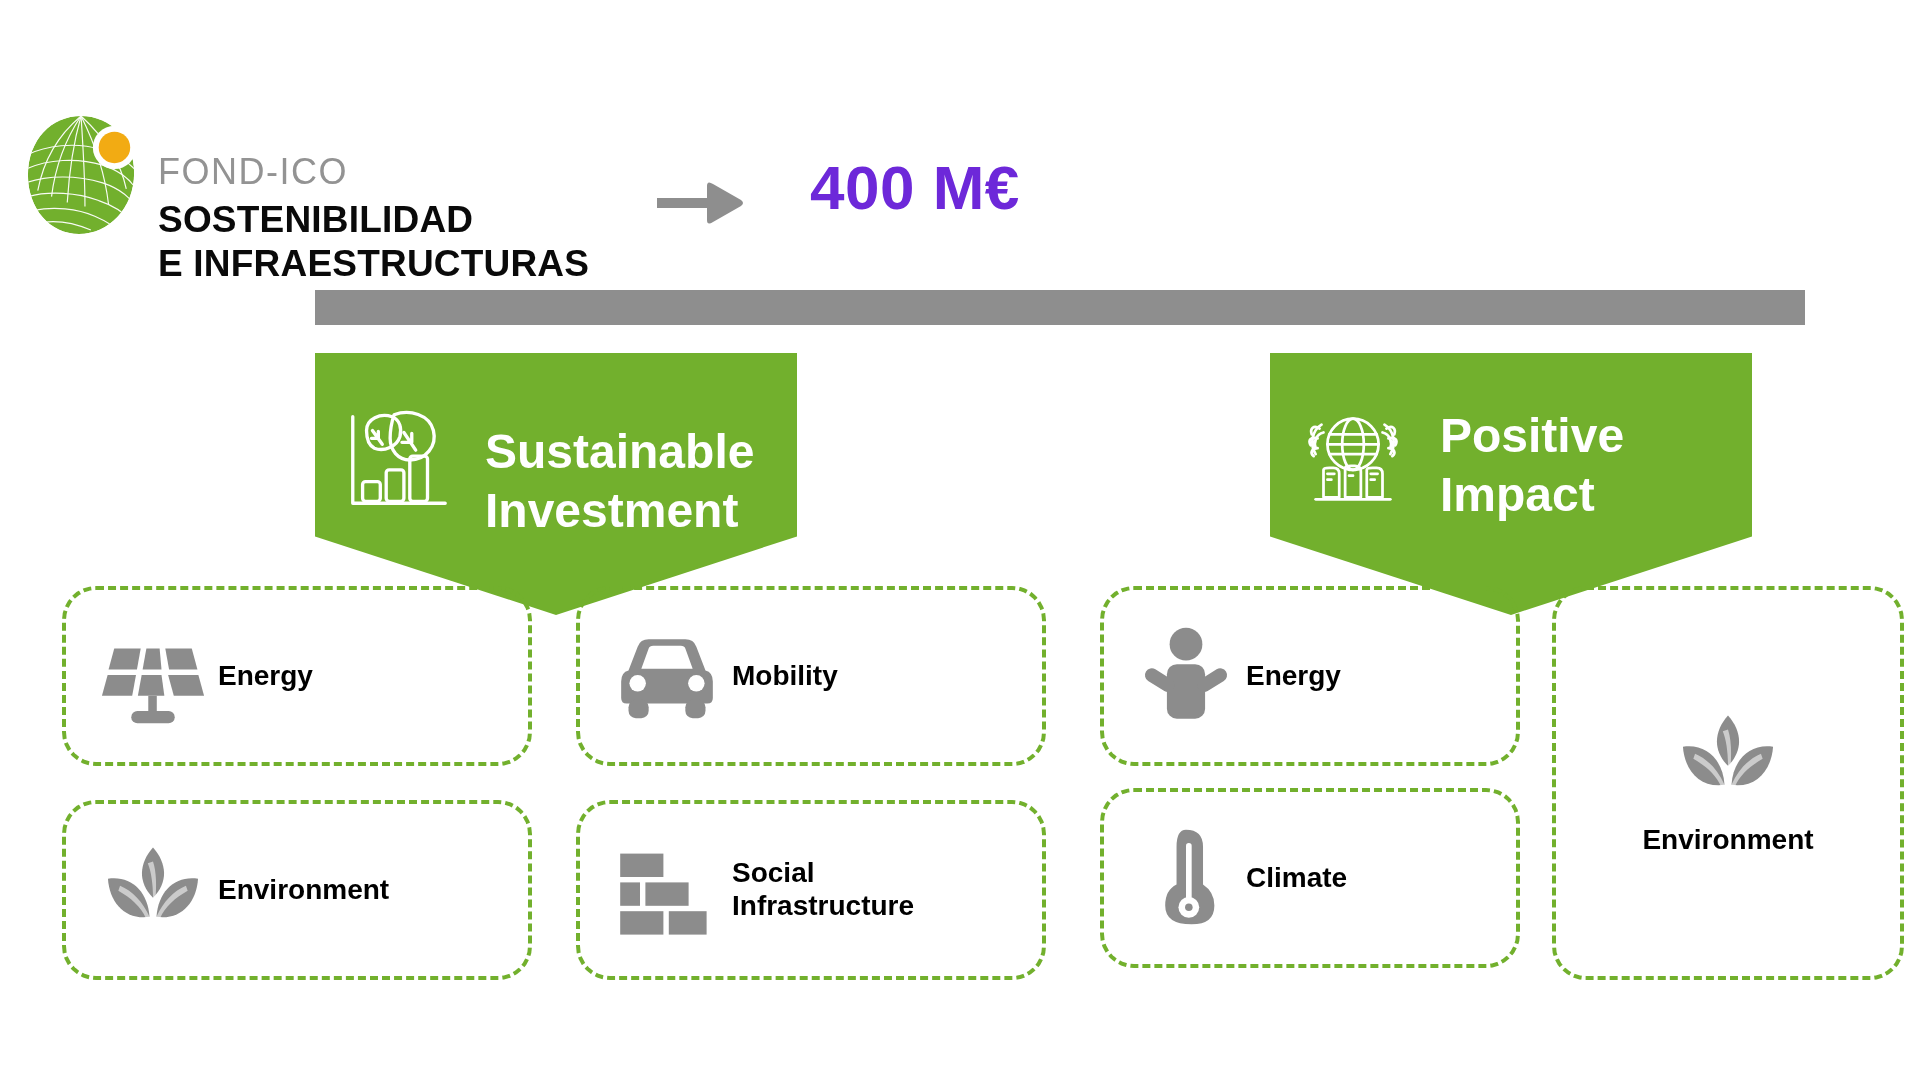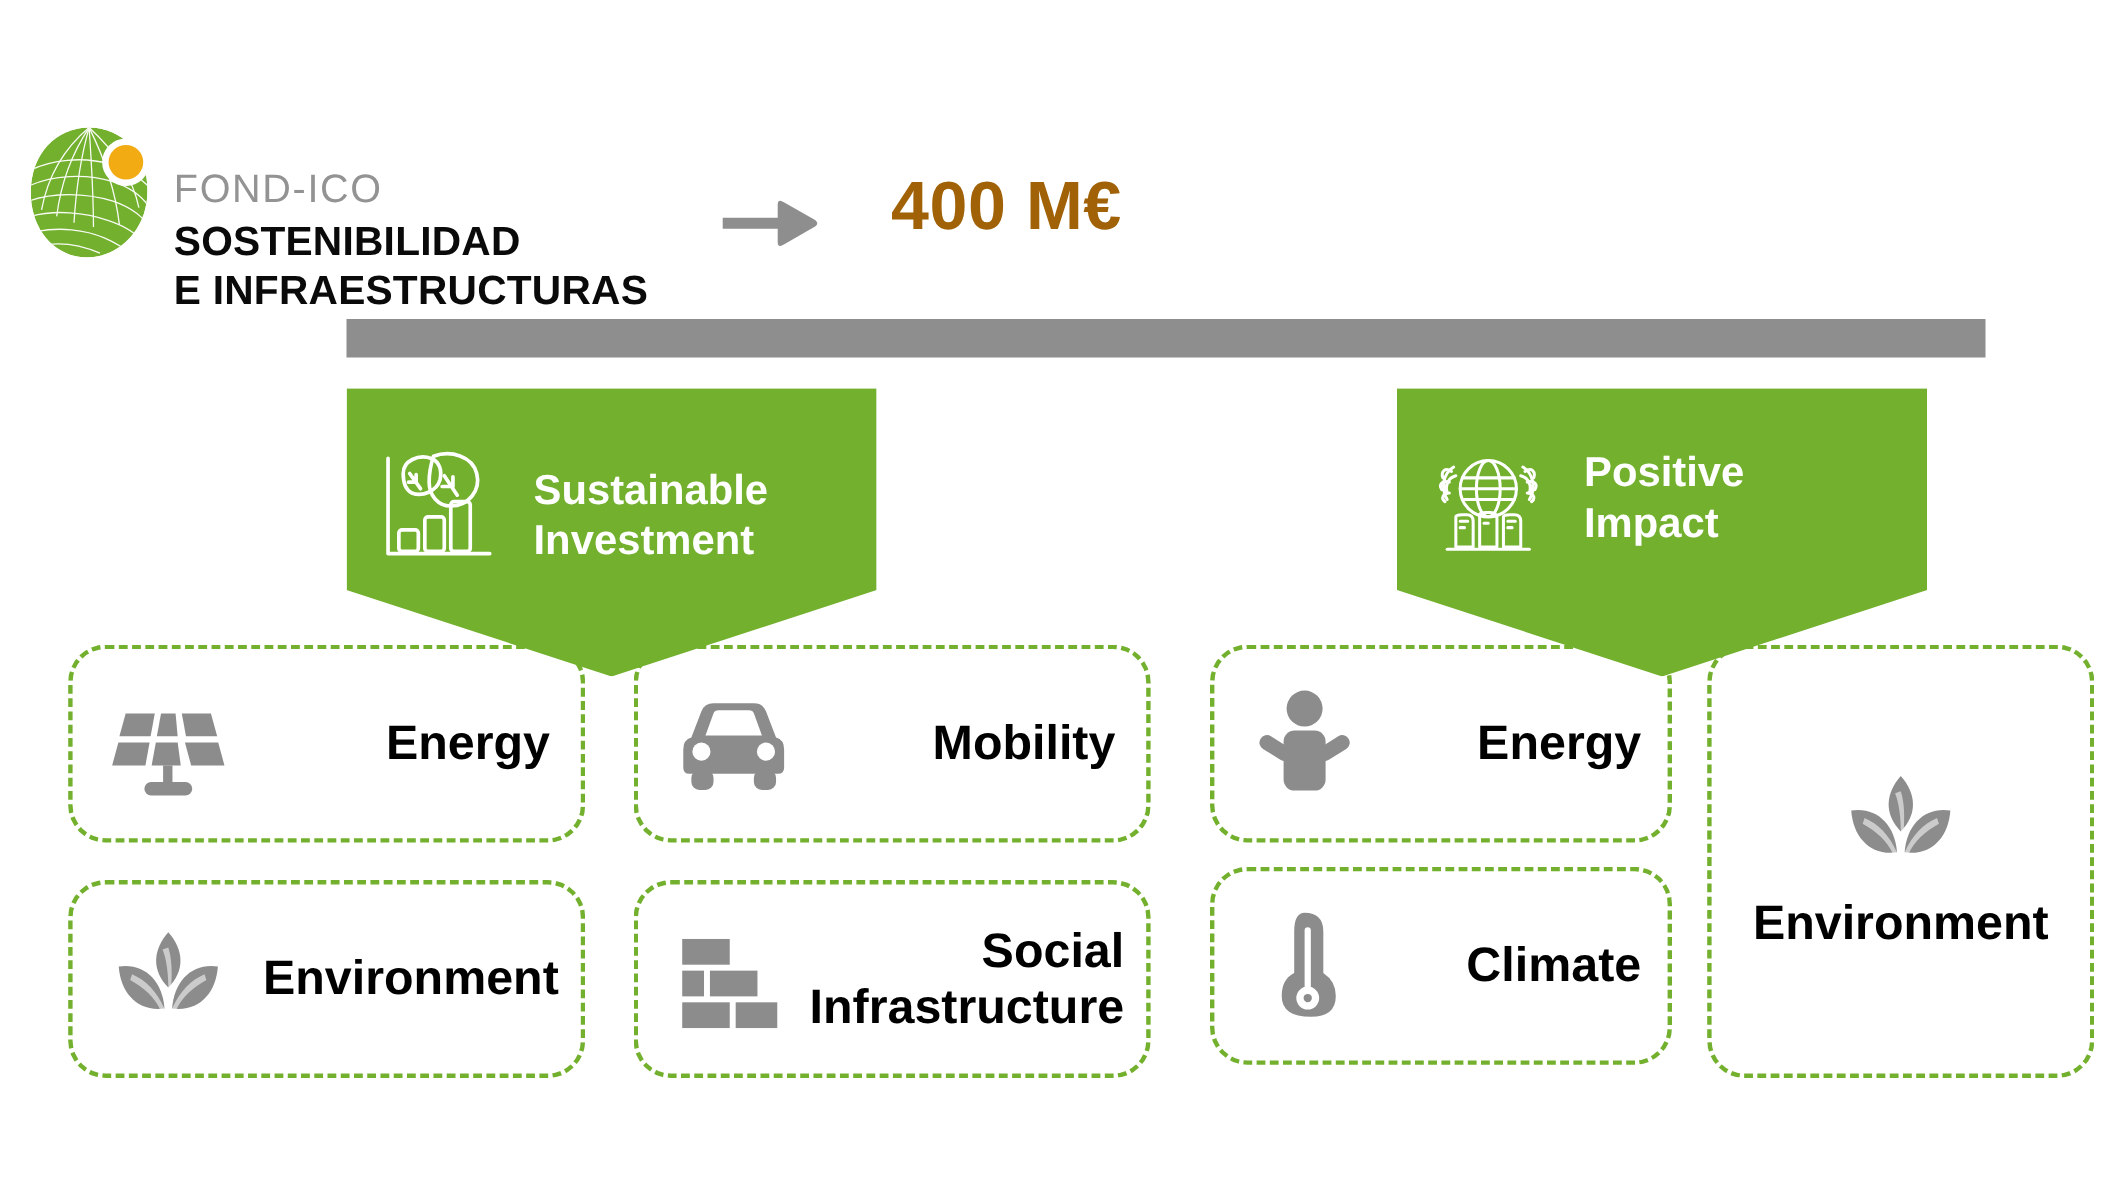--- a/index.html
+++ b/index.html
@@ -66,21 +66,21 @@
     width: 90px;
     height: 50px;
   }
   .amount {
     position: absolute;
     left: 810px;
     top: 152px;
     font-family: "Liberation Sans", sans-serif;
     font-size: 62px;
     font-weight: 700;
-    color: #a16207;
+    color: #6d28d9;
     letter-spacing: 0.5px;
     white-space: nowrap;
   }
 
   
   .gray-bar {
     position: absolute;
     left: 315px;
     top: 290px;
     width: 1490px;
@@ -106,21 +106,21 @@
   .banner-icon {
     width: 118px;
     height: 118px;
     flex: 0 0 auto;
     margin-left: 24px;
   }
   .banner-label {
     color: #ffffff;
     font-family: "Liberation Sans", sans-serif;
     font-weight: 700;
-    font-size: 38px;
+    font-size: 48px;
     line-height: 1.22;
     margin-left: 28px;
     margin-top: 16px;
     white-space: pre-line;
   }
   .banner-si .banner-label { margin-top: 22px; }
   .banner-pi .banner-label { margin-top: 6px; }
 
   
   .card {
@@ -135,23 +135,23 @@
   .card-icon {
     flex: 0 0 auto;
     display: flex;
     align-items: center;
     justify-content: center;
   }
   .card-label {
     font-family: "Liberation Sans", sans-serif;
     font-weight: 700;
     color: #000000;
-    font-size: 44px;
+    font-size: 28px;
     line-height: 1.17;
-    text-align: right;
+    text-align: left;
     white-space: pre-line;
     flex: 1 1 auto;
   }
 
   
   #card-energy     { left: 62px;  top: 586px; width: 470px; height: 180px; }
   #card-mobility   { left: 576px; top: 586px; width: 470px; height: 180px; }
   #card-env-left   { left: 62px;  top: 800px; width: 470px; height: 180px; }
   #card-social     { left: 576px; top: 800px; width: 470px; height: 180px; }
   

